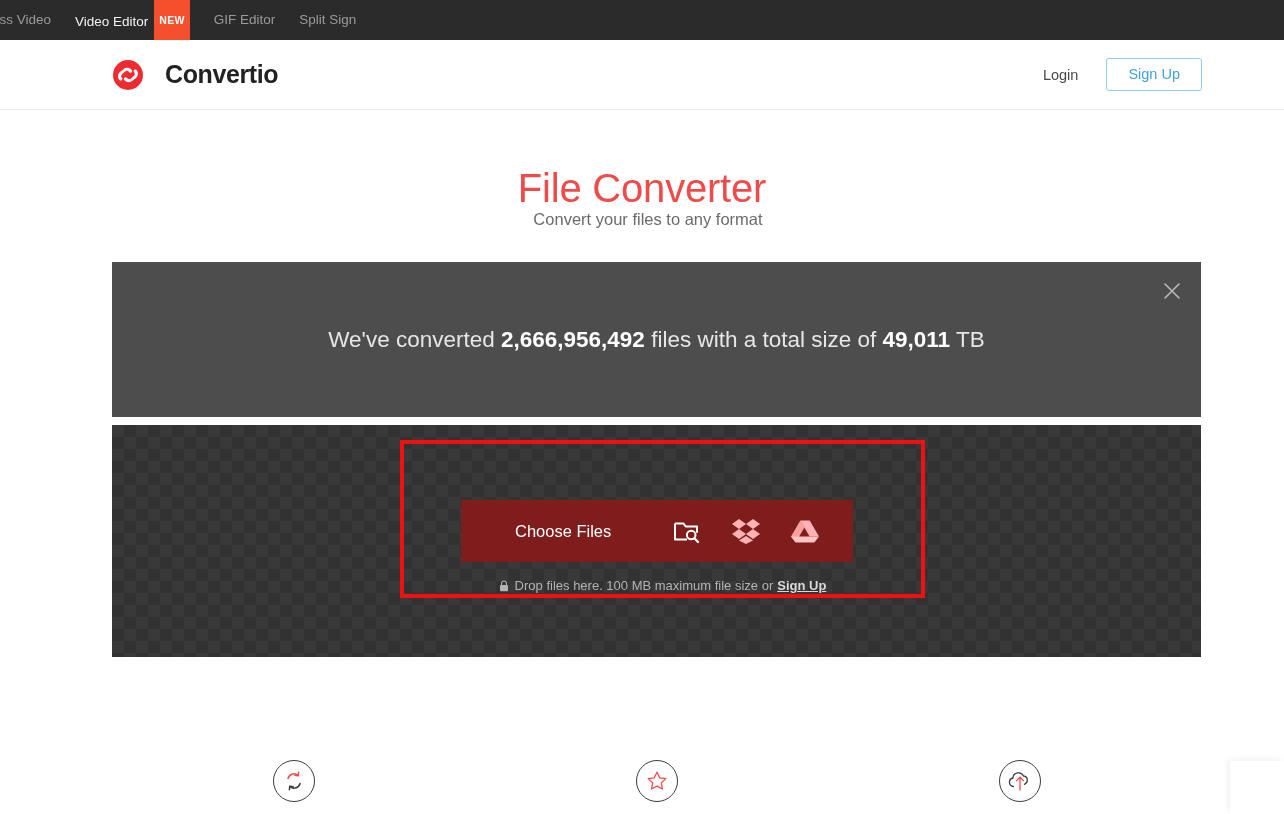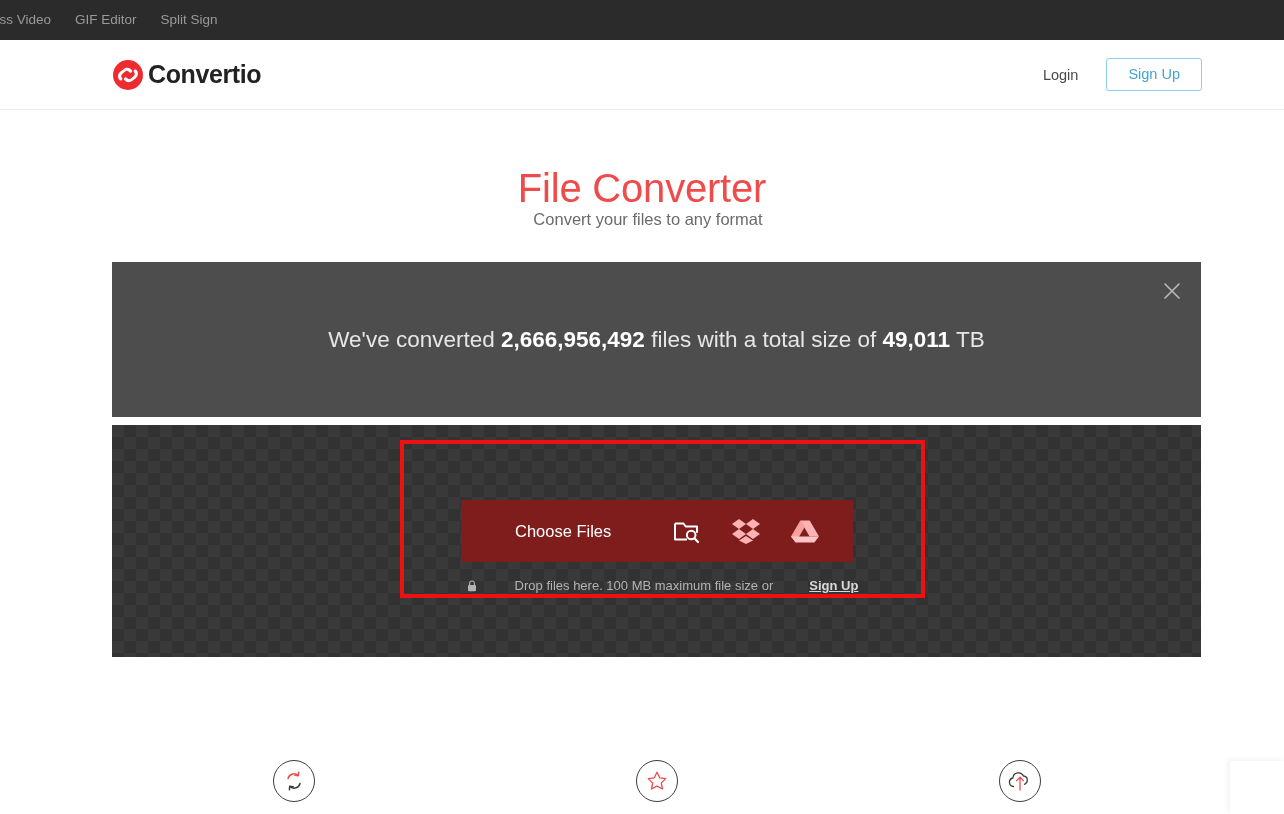--- a/index.html
+++ b/index.html
@@ -58,21 +58,21 @@
   .logo-mark {
     width: 32px; height: 32px;
     position: relative;
     flex: 0 0 auto;
   }
   .logo-text {
     font-size: 25px;
     font-weight: bold;
     color: #222222;
     letter-spacing: -0.4px;
-    margin-left: 4px;
+    margin-left: 21px;
   }
   .main-nav {
     display: flex; align-items: center;
     margin-left: 59px;
   }
   .nav-item {
     font-size: 14.5px;
     color: #4a4a4a;
     padding: 0 19px;
     cursor: pointer;
@@ -191,21 +191,20 @@
   }
   .drop-note {
     position: absolute;
     top: 578px; left: 400px;
     width: 525px;
     text-align: center;
     font-size: 13px;
     color: #b3b3b3;
     display: flex; align-items: center; justify-content: center;
     white-space: nowrap;
-    gap: 32px;
   }
   .drop-note .lock { margin-right: 6px; display: inline-flex; }
   .drop-note a {
     color: #d9d9d9;
     text-decoration: underline;
     font-weight: bold;
     margin-left: 4px;
     cursor: pointer;
   }
 
@@ -235,20 +234,23 @@
     background: #ffffff;
     box-shadow: -2px -2px 6px rgba(0,0,0,0.06);
   }
 </style>
 </head>
 <body>
 
 <div class="topbar">
   <div class="topbar-item first">
     <span>ess Video</span>
+  </div>
+  <div class="topbar-item active">
+    <span>Video Editor</span><span class="badge-new">NEW</span>
   </div>
   <div class="topbar-item">
     <span>GIF Editor</span>
   </div>
   <div class="topbar-item">
     <span>Split Sign</span>
   </div>
 </div>
 
 <div class="header">

